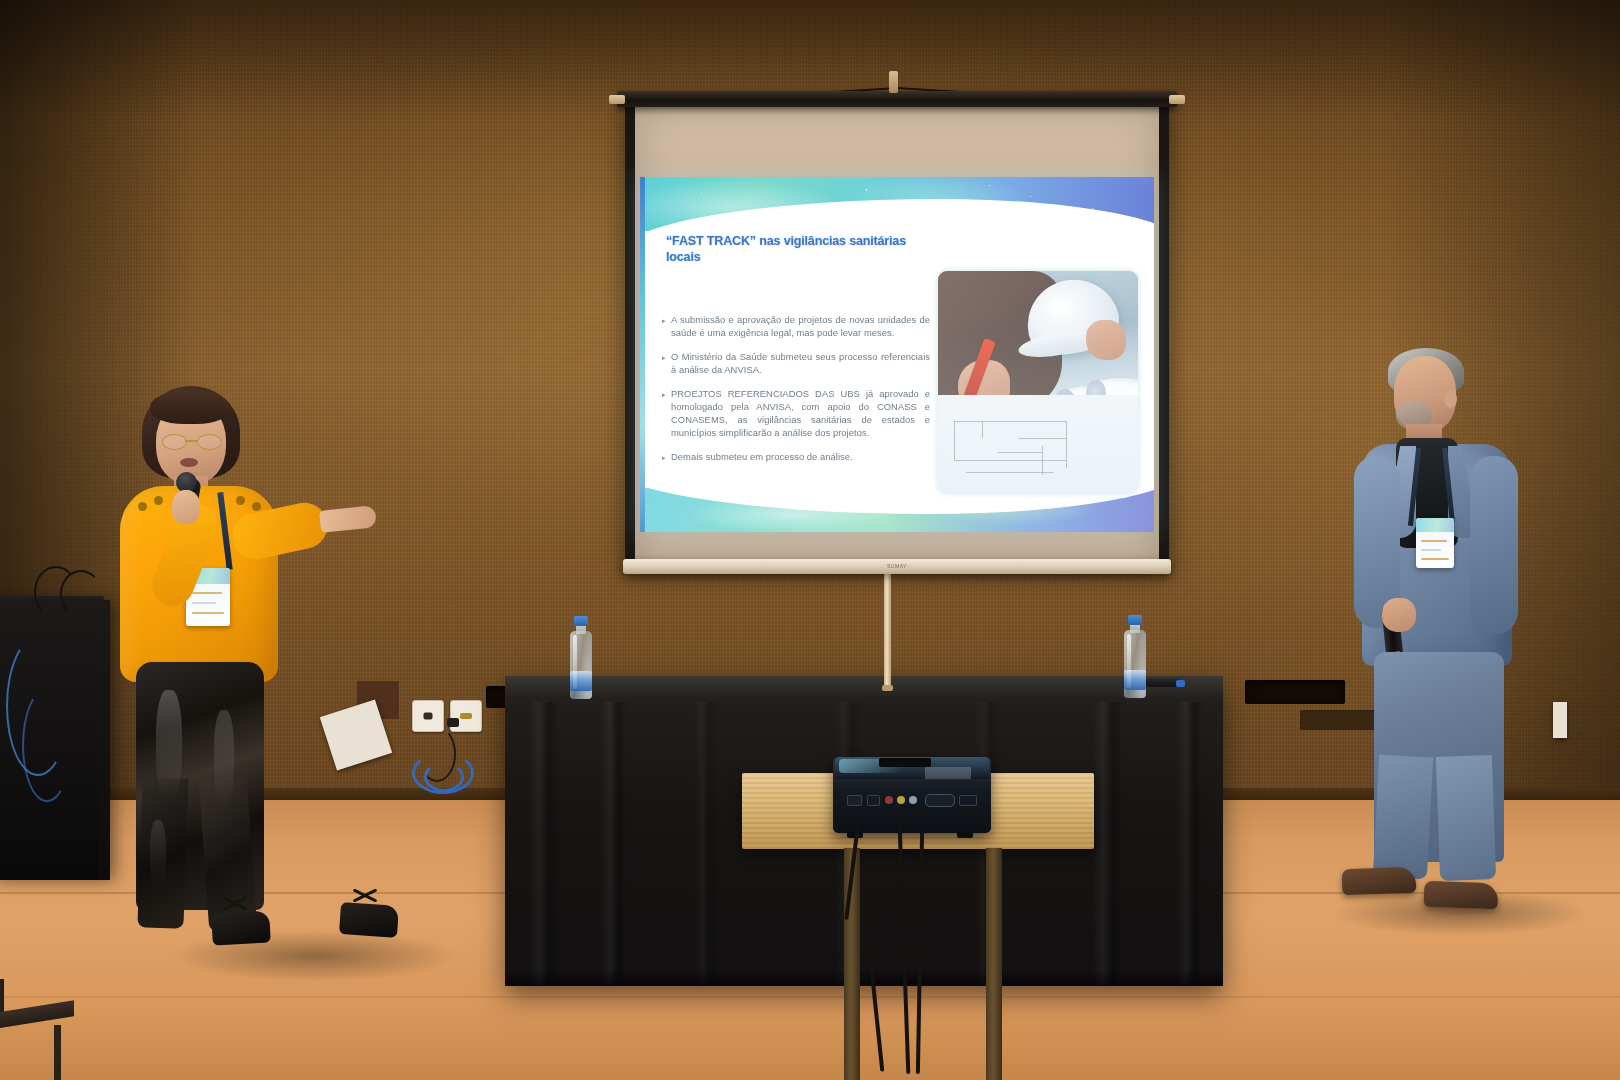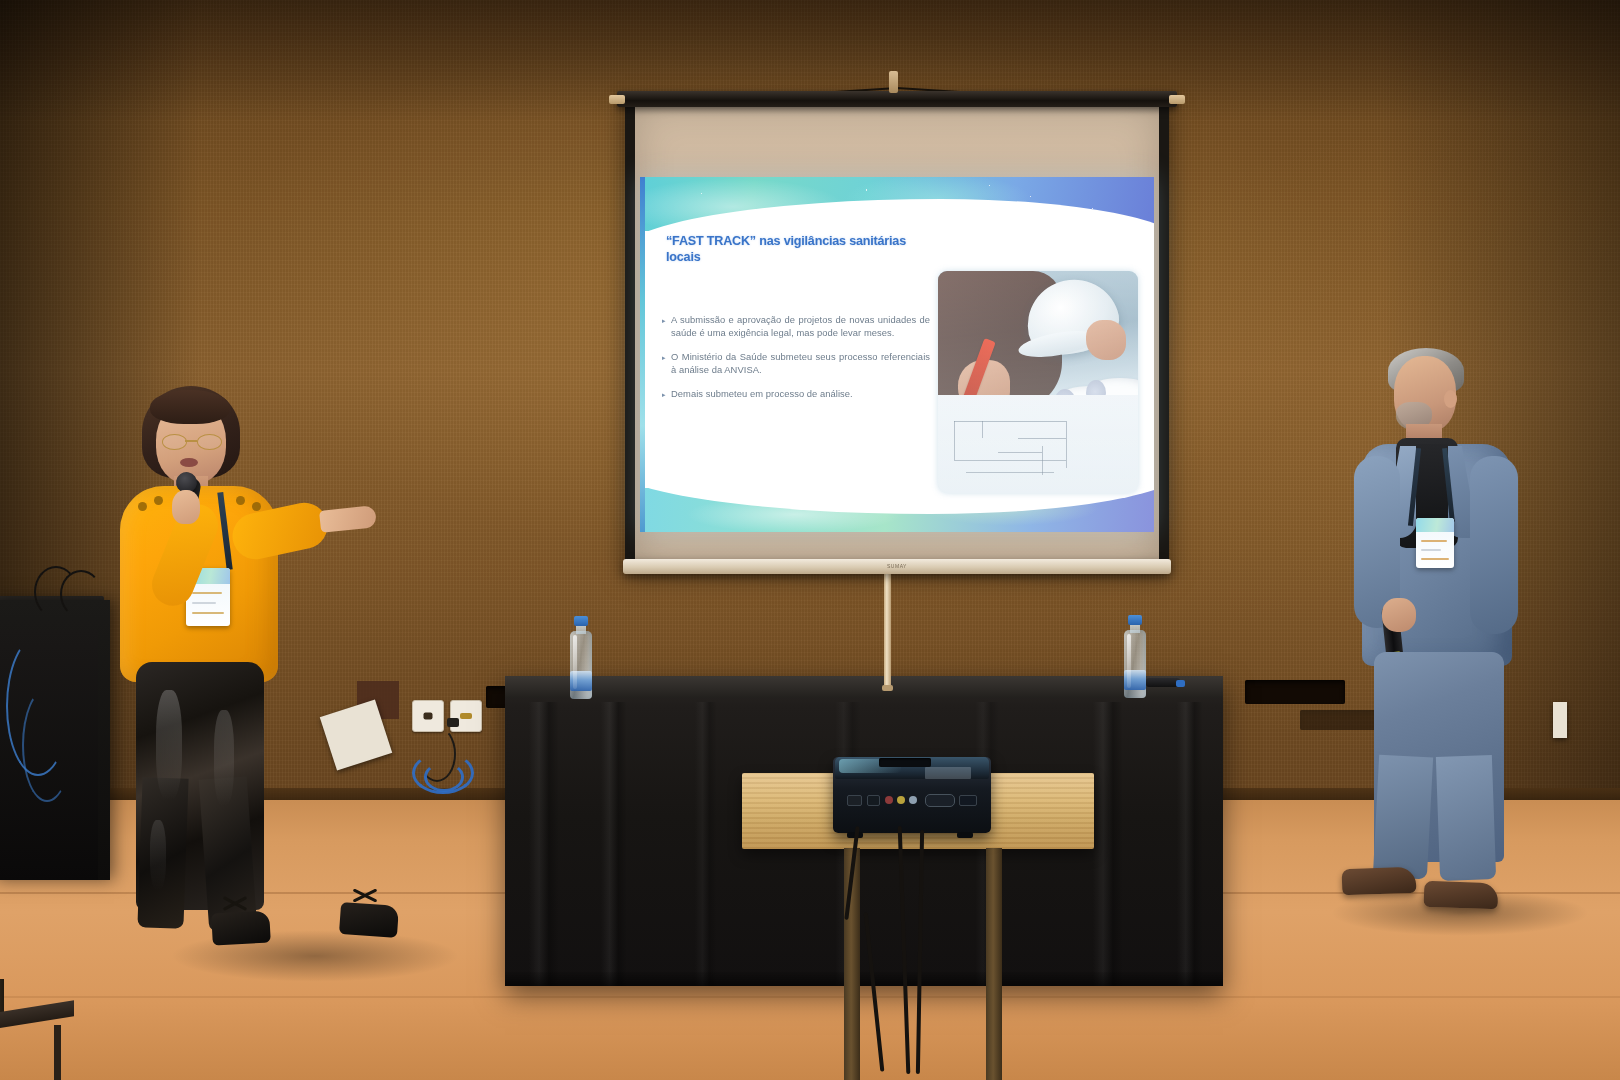--- a/index.html
+++ b/index.html
@@ -461,20 +461,24 @@
           <div class="bullet">
             <span class="tri">▸</span>
             <span class="btxt">A submissão e aprovação de projetos de novas unidades de saúde é uma exigência legal, mas pode levar meses.</span>
           </div>
           <div class="bullet">
             <span class="tri">▸</span>
             <span class="btxt">O Ministério da Saúde submeteu seus processo referenciais à análise da ANVISA.</span>
           </div>
           <div class="bullet">
             <span class="tri">▸</span>
+            <span class="btxt">PROEJTOS REFERENCIADOS DAS UBS já aprovado e homologado pela ANVISA, com apoio do CONASS e CONASEMS, as vigilâncias sanitárias de estados e municípios simplificarão a análise dos projetos.</span>
+          </div>
+          <div class="bullet">
+            <span class="tri">▸</span>
             <span class="btxt">Demais submeteu em processo de análise.</span>
           </div>
         </div>
 
         <div class="slide-photo">
           <div class="ph-bg"></div>
           <div class="ph-person"></div>
           <div class="ph-helmet"></div>
           <div class="ph-helmetbrim"></div>
           <div class="ph-hand1"></div>

